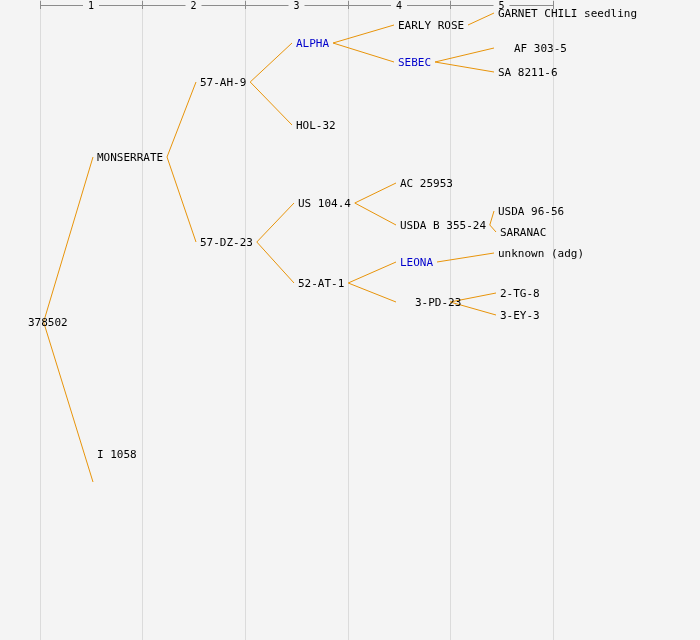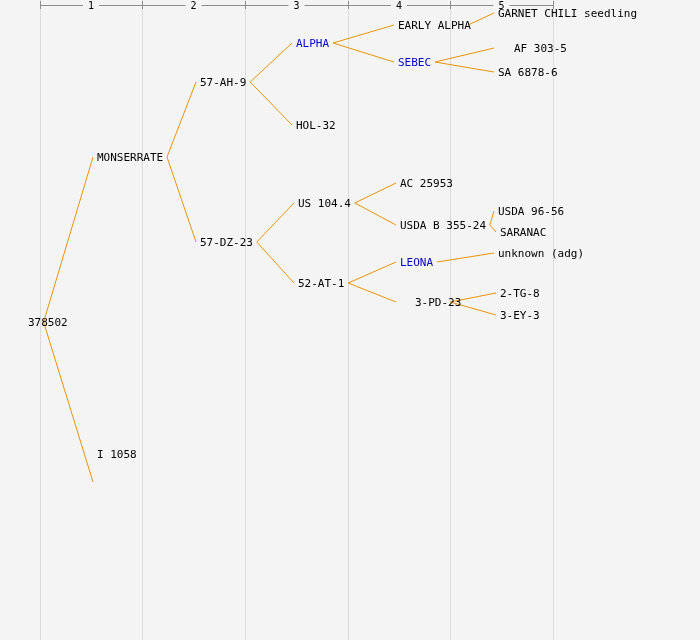--- a/index.html
+++ b/index.html
@@ -88,27 +88,27 @@
     <div class="gen-label" style="left: 501.5px;">5</div>
     <div class="node" style="left: 0px; top: 322px; color: rgb(0, 0, 0); margin-left: 28px;">378502</div>
     <div class="node" style="left: 97px; top: 157px; color: rgb(0, 0, 0);">MONSERRATE</div>
     <div class="node" style="left: 97px; top: 454px; color: rgb(0, 0, 0);">I 1058</div>
     <div class="node" style="left: 200px; top: 82px; color: rgb(0, 0, 0);">57-AH-9</div>
     <div class="node" style="left: 200px; top: 242px; color: rgb(0, 0, 0);">57-DZ-23</div>
     <div class="node link" style="left: 296px; top: 43px; color: rgb(0, 0, 204);">ALPHA</div>
     <div class="node" style="left: 296px; top: 125px; color: rgb(0, 0, 0);">HOL-32</div>
     <div class="node" style="left: 298px; top: 203px; color: rgb(0, 0, 0);">US 104.4</div>
     <div class="node" style="left: 298px; top: 283px; color: rgb(0, 0, 0);">52-AT-1</div>
-    <div class="node" style="left: 398px; top: 25px; color: rgb(0, 0, 0);">EARLY ALPHA</div>
+    <div class="node" style="left: 398px; top: 25px; color: rgb(0, 0, 0);">EARLY ROSE</div>
     <div class="node link" style="left: 398px; top: 62px; color: rgb(0, 0, 204);">SEBEC</div>
     <div class="node" style="left: 400px; top: 183px; color: rgb(0, 0, 0);">AC 25953</div>
     <div class="node" style="left: 400px; top: 225px; color: rgb(0, 0, 0);">USDA B 355-24</div>
     <div class="node link" style="left: 400px; top: 262px; color: rgb(0, 0, 204);">LEONA</div>
     <div class="node" style="left: 400px; top: 302px; color: rgb(0, 0, 0); margin-left: 15px;">3-PD-23</div>
     <div class="node" style="left: 498px; top: 13px; color: rgb(0, 0, 0);">GARNET CHILI seedling</div>
     <div class="node" style="left: 498px; top: 48px; color: rgb(0, 0, 0); margin-left: 16px;">AF 303-5</div>
-    <div class="node" style="left: 498px; top: 72px; color: rgb(0, 0, 0);">SA 6878-6</div>
+    <div class="node" style="left: 498px; top: 72px; color: rgb(0, 0, 0);">SA 8211-6</div>
     <div class="node" style="left: 498px; top: 211px; color: rgb(0, 0, 0);">USDA 96-56</div>
     <div class="node" style="left: 500px; top: 232px; color: rgb(0, 0, 0);">SARANAC</div>
     <div class="node" style="left: 498px; top: 253px; color: rgb(0, 0, 0);">unknown (adg)</div>
     <div class="node" style="left: 500px; top: 293px; color: rgb(0, 0, 0);">2-TG-8</div>
     <div class="node" style="left: 500px; top: 315px; color: rgb(0, 0, 0);">3-EY-3</div>
   </div>
 
 </body></html>

